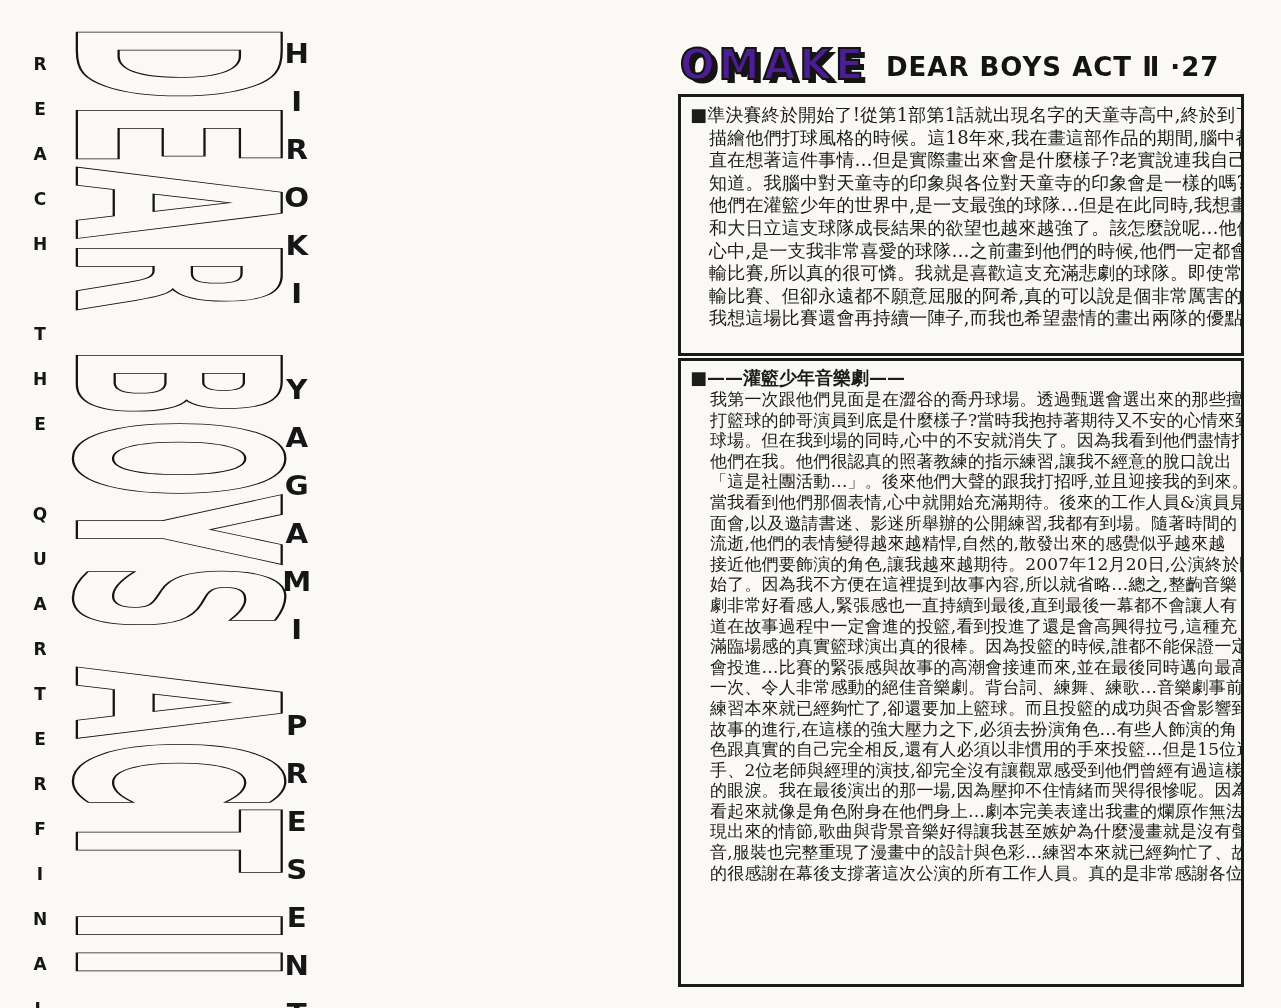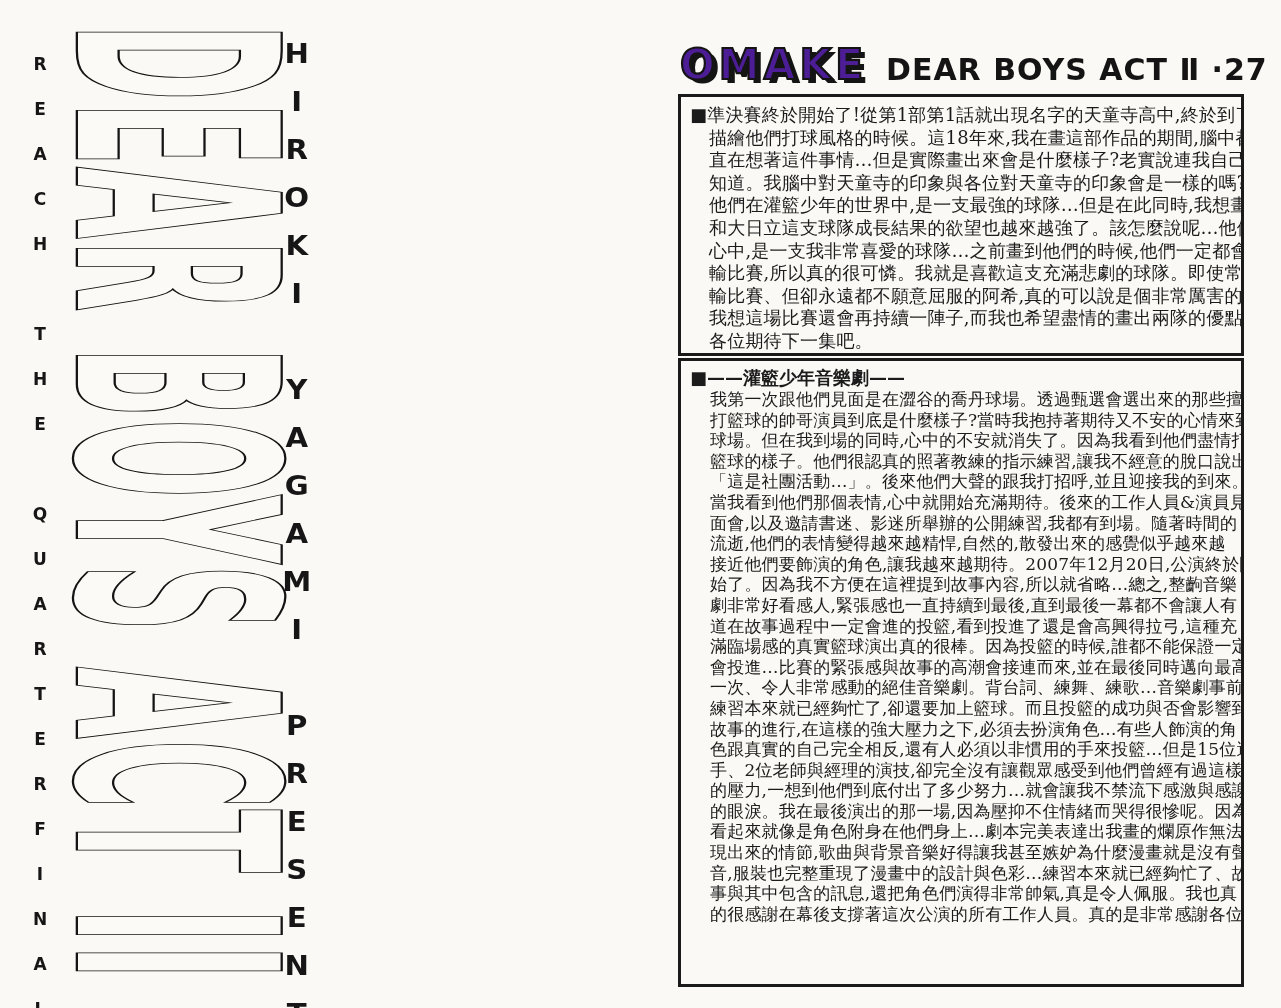--- a/index.html
+++ b/index.html
@@ -22,21 +22,21 @@
   .omake-logo{
     position:absolute;left:680px;top:40px;
     font-size:41px;font-weight:bold;letter-spacing:4px;
     color:#4c1d95;
     -webkit-text-stroke:2.2px #141414;
     text-shadow:5px 4px 0 #141414;
     transform:scaleY(1.02);transform-origin:left top;
   }
   .series-title{
     position:absolute;left:886px;top:52px;
-    font-size:30px;font-weight:bold;letter-spacing:1px;
+    font-size:26px;font-weight:bold;letter-spacing:1px;
     color:#141414;white-space:nowrap;
     transform:scaleY(1.0);
   }
   .text-box{
     position:absolute;left:678px;width:566px;
     border:3px solid #1a1a1a;background:#faf9f5;
     box-sizing:border-box;overflow:hidden;
     font-family:"DejaVu Serif","Liberation Serif",serif;
     color:#1b1b1b;
   }
@@ -72,49 +72,46 @@
         <div class="line">■準決賽終於開始了!從第1部第1話就出現名字的天童寺高中,終於到了</div>
         <div class="line">描繪他們打球風格的時候。這18年來,我在畫這部作品的期間,腦中都一</div>
         <div class="line">直在想著這件事情…但是實際畫出來會是什麼樣子?老實說連我自己都不</div>
         <div class="line">知道。我腦中對天童寺的印象與各位對天童寺的印象會是一樣的嗎?因為</div>
         <div class="line">他們在灌籃少年的世界中,是一支最強的球隊…但是在此同時,我想畫明</div>
         <div class="line">和大日立這支球隊成長結果的欲望也越來越強了。該怎麼說呢…他們在我</div>
         <div class="line">心中,是一支我非常喜愛的球隊…之前畫到他們的時候,他們一定都會打</div>
         <div class="line">輸比賽,所以真的很可憐。我就是喜歡這支充滿悲劇的球隊。即使常常打</div>
         <div class="line">輸比賽、但卻永遠都不願意屈服的阿希,真的可以說是個非常厲害的人。</div>
         <div class="line">我想這場比賽還會再持續一陣子,而我也希望盡情的畫出兩隊的優點。請</div>
-        <div class="line">各位期待下一集吧。</div>
       </div>
 
     <div class="text-box box-2">
       <div class="box-header">■——灌籃少年音樂劇——</div>
       <div>
           <div class="line">我第一次跟他們見面是在澀谷的喬丹球場。透過甄選會選出來的那些擅長</div>
           <div class="line">打籃球的帥哥演員到底是什麼樣子?當時我抱持著期待又不安的心情來到</div>
           <div class="line">球場。但在我到場的同時,心中的不安就消失了。因為我看到他們盡情打</div>
-          <div class="line">籃球的樣子。他們很認真的照著教練的指示練習,讓我不經意的脫口說出</div>
+          <div class="line">他們在我。他們很認真的照著教練的指示練習,讓我不經意的脫口說出</div>
           <div class="line">「這是社團活動…」。後來他們大聲的跟我打招呼,並且迎接我的到來。</div>
           <div class="line">當我看到他們那個表情,心中就開始充滿期待。後來的工作人員&amp;演員見</div>
           <div class="line">面會,以及邀請書迷、影迷所舉辦的公開練習,我都有到場。隨著時間的</div>
           <div class="line">流逝,他們的表情變得越來越精悍,自然的,散發出來的感覺似乎越來越</div>
           <div class="line">接近他們要飾演的角色,讓我越來越期待。2007年12月20日,公演終於開</div>
           <div class="line">始了。因為我不方便在這裡提到故事內容,所以就省略…總之,整齣音樂</div>
           <div class="line">劇非常好看感人,緊張感也一直持續到最後,直到最後一幕都不會讓人有</div>
           <div class="line">道在故事過程中一定會進的投籃,看到投進了還是會高興得拉弓,這種充</div>
           <div class="line">滿臨場感的真實籃球演出真的很棒。因為投籃的時候,誰都不能保證一定</div>
           <div class="line">會投進…比賽的緊張感與故事的高潮會接連而來,並在最後同時邁向最高</div>
           <div class="line">一次、令人非常感動的絕佳音樂劇。背台詞、練舞、練歌…音樂劇事前的</div>
           <div class="line">練習本來就已經夠忙了,卻還要加上籃球。而且投籃的成功與否會影響到</div>
           <div class="line">故事的進行,在這樣的強大壓力之下,必須去扮演角色…有些人飾演的角</div>
           <div class="line">色跟真實的自己完全相反,還有人必須以非慣用的手來投籃…但是15位選</div>
           <div class="line">手、2位老師與經理的演技,卻完全沒有讓觀眾感受到他們曾經有過這樣</div>
-          <div class="line">的壓力,一想到他們到底付出了多少努力…就會讓我不禁流下感激與感謝</div>
           <div class="line">的眼淚。我在最後演出的那一場,因為壓抑不住情緒而哭得很慘呢。因為</div>
           <div class="line">看起來就像是角色附身在他們身上…劇本完美表達出我畫的爛原作無法展</div>
           <div class="line">現出來的情節,歌曲與背景音樂好得讓我甚至嫉妒為什麼漫畫就是沒有聲</div>
           <div class="line">音,服裝也完整重現了漫畫中的設計與色彩…練習本來就已經夠忙了、故</div>
-          <div class="line">事與其中包含的訊息,還把角色們演得非常帥氣,真是令人佩服。我也真</div>
           <div class="line">的很感謝在幕後支撐著這次公演的所有工作人員。真的是非常感謝各位。</div>
         </div>
     </div>
 
   </div>
 </div>
 
 </body></html>

